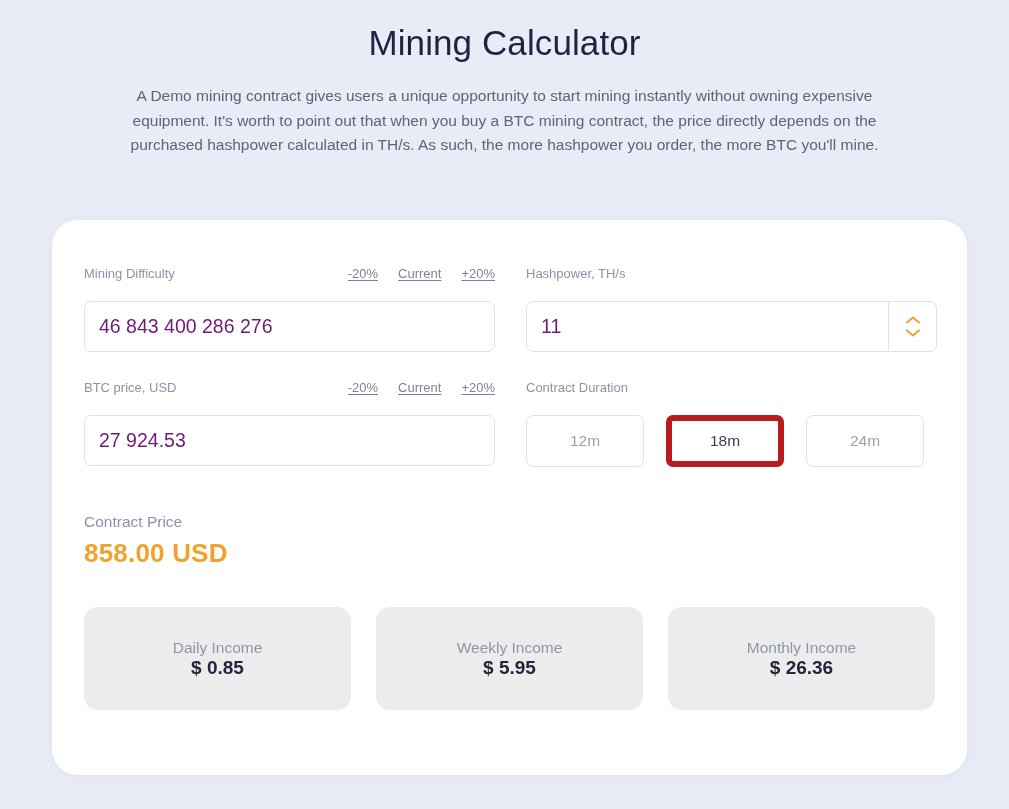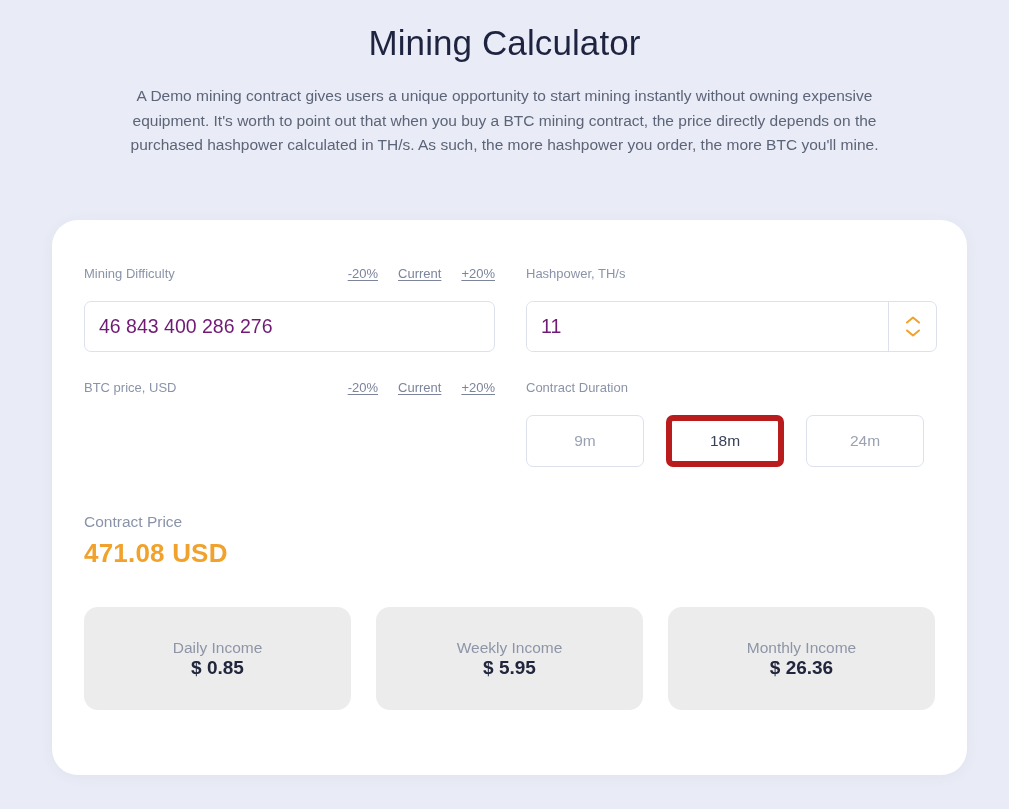--- a/index.html
+++ b/index.html
@@ -272,38 +272,39 @@
 
         <div class="col">
           <div class="label-row">
             <span class="field-label">BTC price, USD</span>
             <span class="presets">
               <span class="preset-link">-20%</span>
               <span class="preset-link">Current</span>
               <span class="preset-link">+20%</span>
             </span>
           </div>
+          <input class="text-input" type="text" value="27 924.53" style="">
         </div>
 
         <div class="col">
           <div class="label-row">
             <span class="field-label">Contract Duration</span>
           </div>
           <div class="duration-row">
-            <button class="dur-btn">9m</button>
+            <button class="dur-btn">12m</button>
             <button class="dur-btn selected">18m</button>
             <button class="dur-btn">24m</button>
           </div>
         </div>
       </div>
 
       <div class="results-grid">
         <div class="col">
           <div class="result-label">Contract Price</div>
-          <div class="result-value accent">471.08 USD</div>
+          <div class="result-value accent">858.00 USD</div>
         </div>
       </div>
 
       <div class="income-row">
         <div class="income-card">
           <div class="income-title">Daily Income</div>
           <div class="income-value">$ 0.85</div>
         </div>
         <div class="income-card">
           <div class="income-title">Weekly Income</div>

